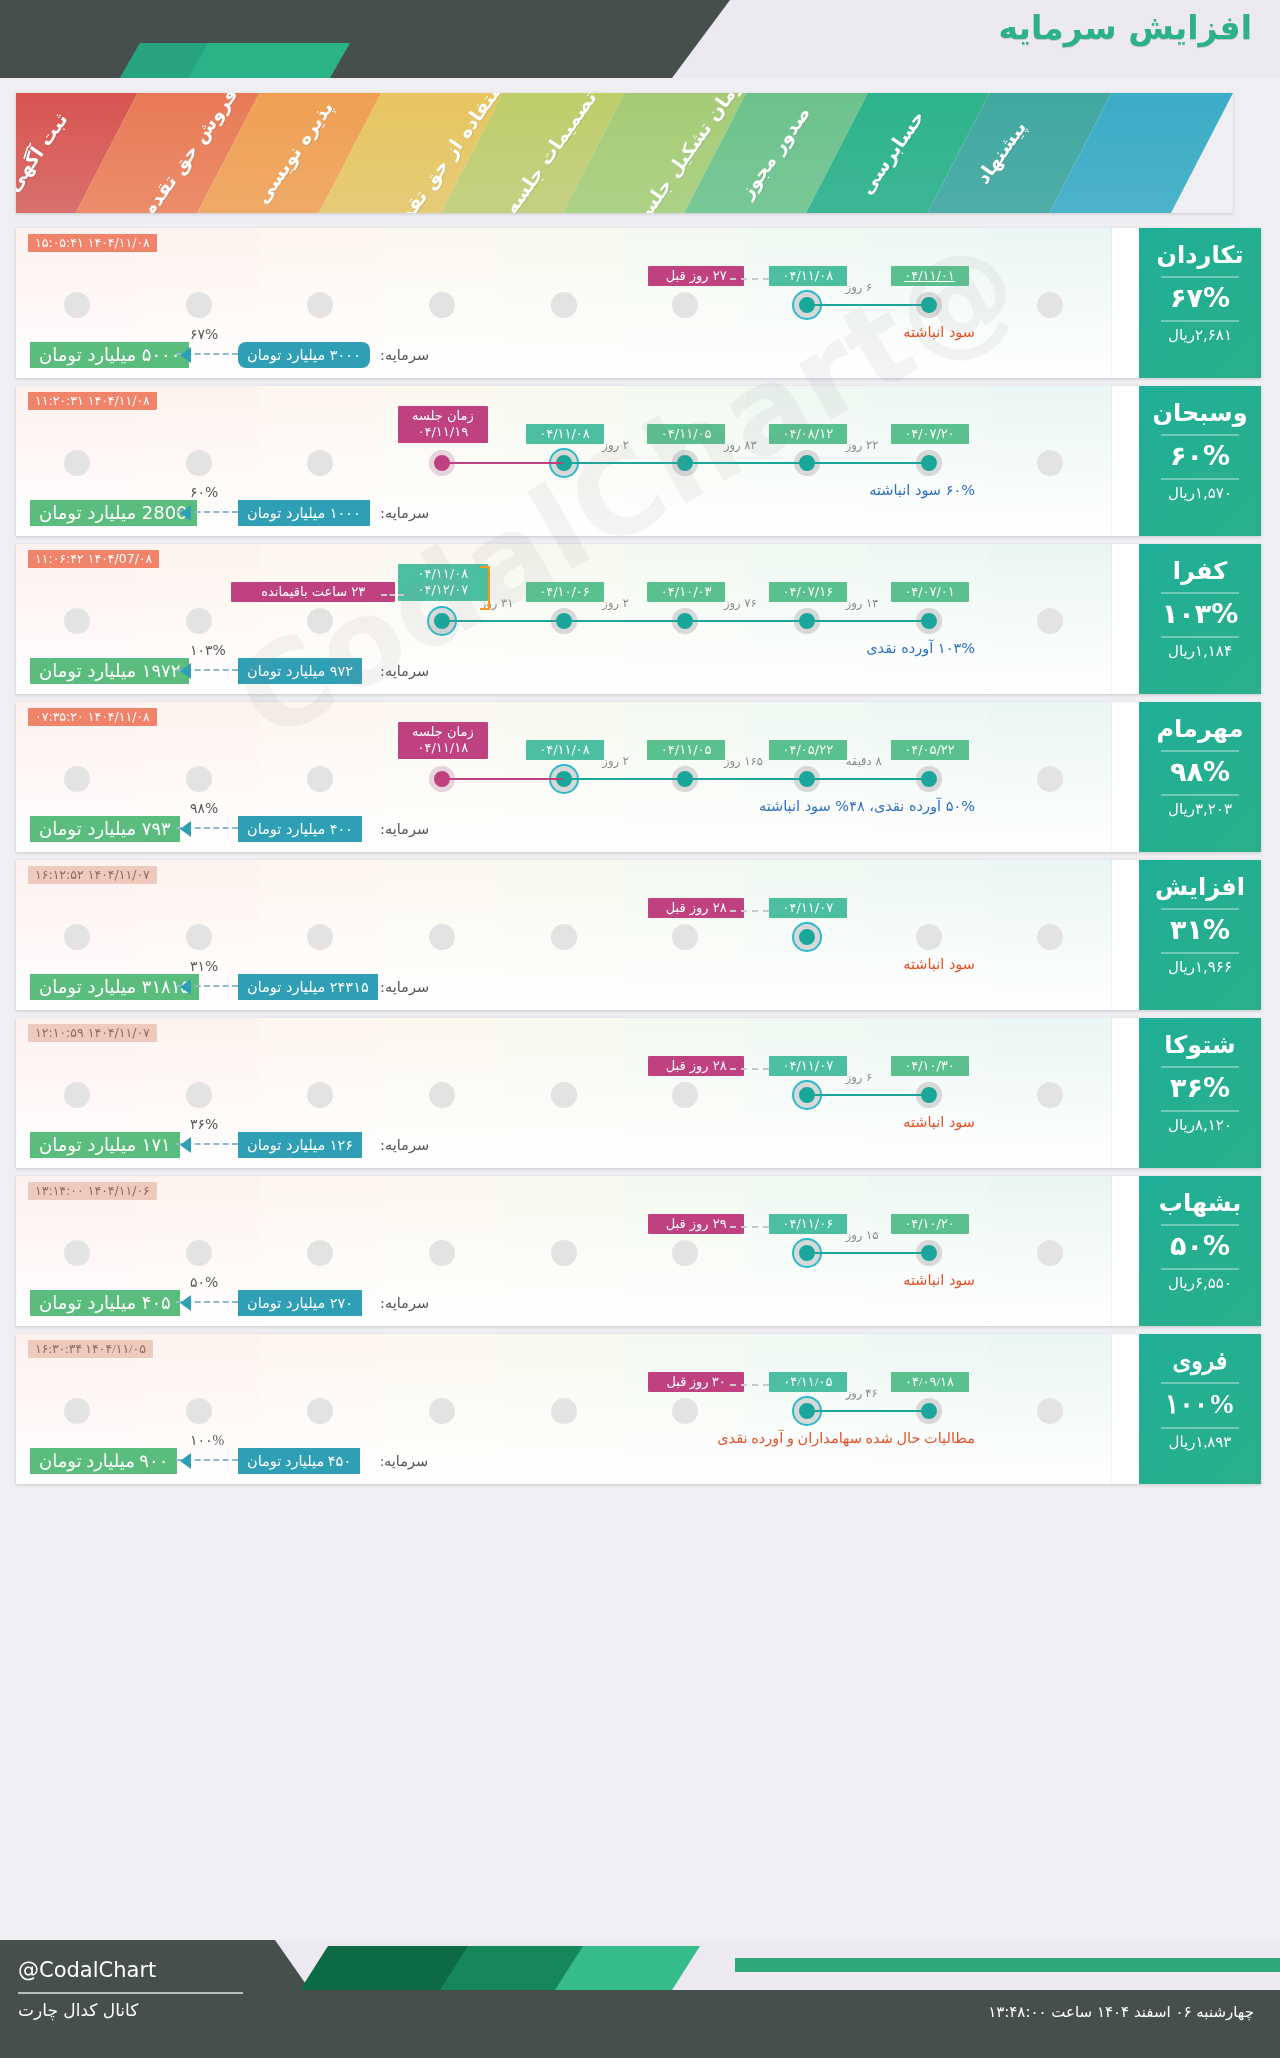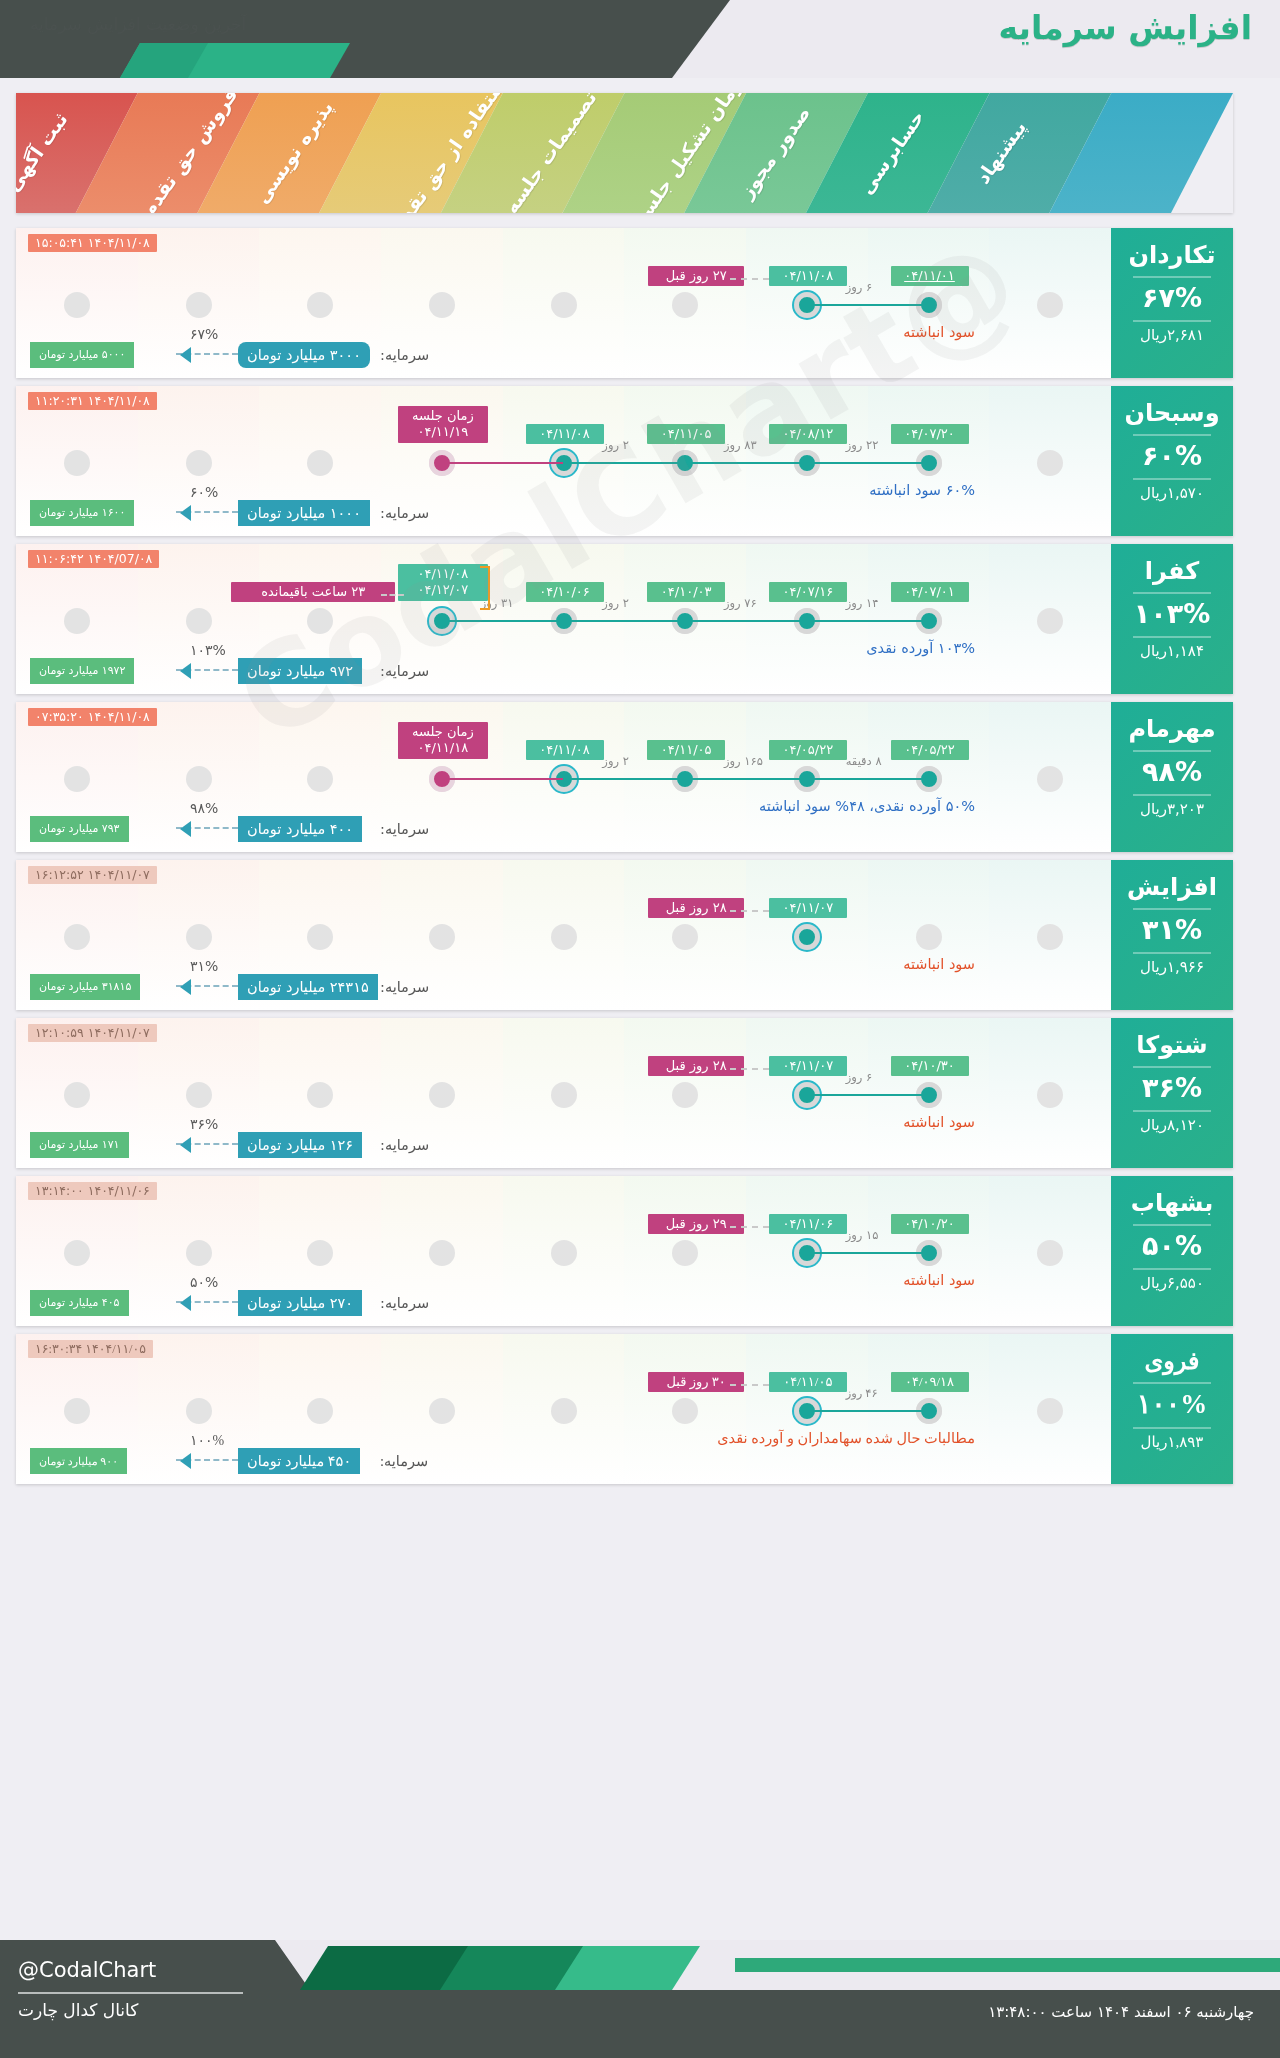--- a/index.html
+++ b/index.html
@@ -23,21 +23,21 @@
 
   
   .ribbon{position:absolute;left:16px;top:93px;width:1217px;height:120px;overflow:hidden;
     box-shadow:0 1px 3px rgba(0,0,0,.17);}
   .stage{position:absolute;top:0;height:120px;overflow:hidden;}
   .stage .lbl{position:absolute;white-space:nowrap;color:#fff;font-size:19px;font-weight:bold;
     transform:rotate(-55deg);transform-origin:center;text-shadow:0 1px 1px rgba(0,0,0,.12);}
 
   
   .row{position:absolute;left:16px;width:1217px;height:150px;background:#fff;
-    box-shadow:0 1px 3px rgba(0,0,0,.17);overflow:hidden;}
+    box-shadow:0 1px 3px rgba(0,0,0,.17);overflow:hidden;padding-left:28px;}
   .row-cells{position:absolute;left:0;top:0;width:1095px;height:150px;}
   .cell{position:absolute;top:0;width:121.6px;height:150px;border-right:1px solid rgba(0,0,0,.045);}
   .rowcard{position:absolute;right:0;top:0;width:122px;height:150px;
     background:linear-gradient(135deg,#1fae97,#2ab08a);color:#fff;text-align:center;}
   .rowcard .nm{font-size:24px;font-weight:bold;margin-top:13px;}
   .rowcard .hr{width:78px;height:2px;background:rgba(255,255,255,.35);margin:7px auto 0;}
   .rowcard .pc{font-size:27px;font-weight:bold;margin-top:4px;}
   .rowcard .rl{font-size:15px;margin-top:4px;}
 
   .ts{position:absolute;left:12px;top:6px;height:18px;line-height:18px;padding:0 7px;
@@ -59,21 +59,21 @@
   .badge.teal{background:#4bbfa0;}
   .badge.pinkb{background:#c0417f;}
   .dash{position:absolute;height:0;border-top:2px dashed #c9c9c9;}
   .note{position:absolute;font-size:14.5px;white-space:nowrap;}
   .note.red{color:#e2522a;}
   .note.blue{color:#2f6fc4;}
 
   
   .capwrap{position:absolute;bottom:10px;left:14px;height:26px;}
   .capnew{position:absolute;height:26px;line-height:26px;padding:0 9px;background:#5bbd7d;
-    color:#fff;font-size:11px;white-space:nowrap;}
+    color:#fff;font-size:18px;white-space:nowrap;}
   .capold{position:absolute;height:26px;line-height:26px;padding:0 9px;background:#2f9fb5;
     color:#fff;font-size:14.5px;white-space:nowrap;}
   .caplbl{position:absolute;height:26px;line-height:26px;font-size:14.5px;color:#555;white-space:nowrap;}
   .caparrow{position:absolute;top:11px;height:0;border-top:2px dashed #8fb9c9;}
   .caparrowhead{position:absolute;width:0;height:0;border-top:8px solid transparent;
     border-bottom:8px solid transparent;border-right:11px solid #2f9fb5;top:5px;}
   .cappc{position:absolute;font-size:14px;color:#5a5a5a;top:-16px;}
 
   
   .wm{position:absolute;left:190px;top:420px;font-size:118px;color:rgba(150,150,150,.10);
@@ -225,21 +225,21 @@
         <div class="dot cur" style="left: 534.5px; top: 64px;"></div>
         <div class="seg" style="left: 547.5px; width: 121.667px; top: 76px;"></div>
         <div class="daylbl" style="left: 586.333px; top: 52px;">۲ روز</div>
         <div class="badge teal" style="left: 509.5px; top: 38px; min-width: 64px;">۰۴/۱۱/۰۸</div>
         <div class="dot pink" style="left: 412.833px; top: 64px;"></div>
         <div class="seg pink" style="left: 425.833px; width: 121.667px; top: 76px;"></div>
         <div class="badge pinkb" style="left: 381.833px; top: 20px; min-width: 76px;">زمان جلسه<br>۰۴/۱۱/۱۹</div>
         <div class="note blue" style="right: 136px; top: 96px;">۶۰% سود انباشته</div>
       </div>
       <div class="capwrap" style="width: 380px;">
-        <div class="capnew" style="left: 0px;">۱۶۰۰ میلیارد تومان</div>
+        <div class="capnew" style="left: 0px;">2800 میلیارد تومان</div>
         <div class="capold" style="left: 208px;">۱۰۰۰ میلیارد تومان</div>
         <div class="caplbl" style="left: 350px;">سرمایه:</div>
         <div class="caparrow" style="left: 146px; width: 62px;"></div>
         <div class="caparrowhead" style="left: 150px;"></div>
         <div class="cappc" style="left: 160px;">۶۰%</div>
       </div>
       <div class="rowcard">
         <div class="nm">وسبحان</div>
         <div class="hr"></div>
         <div class="pc">۶۰%</div>

